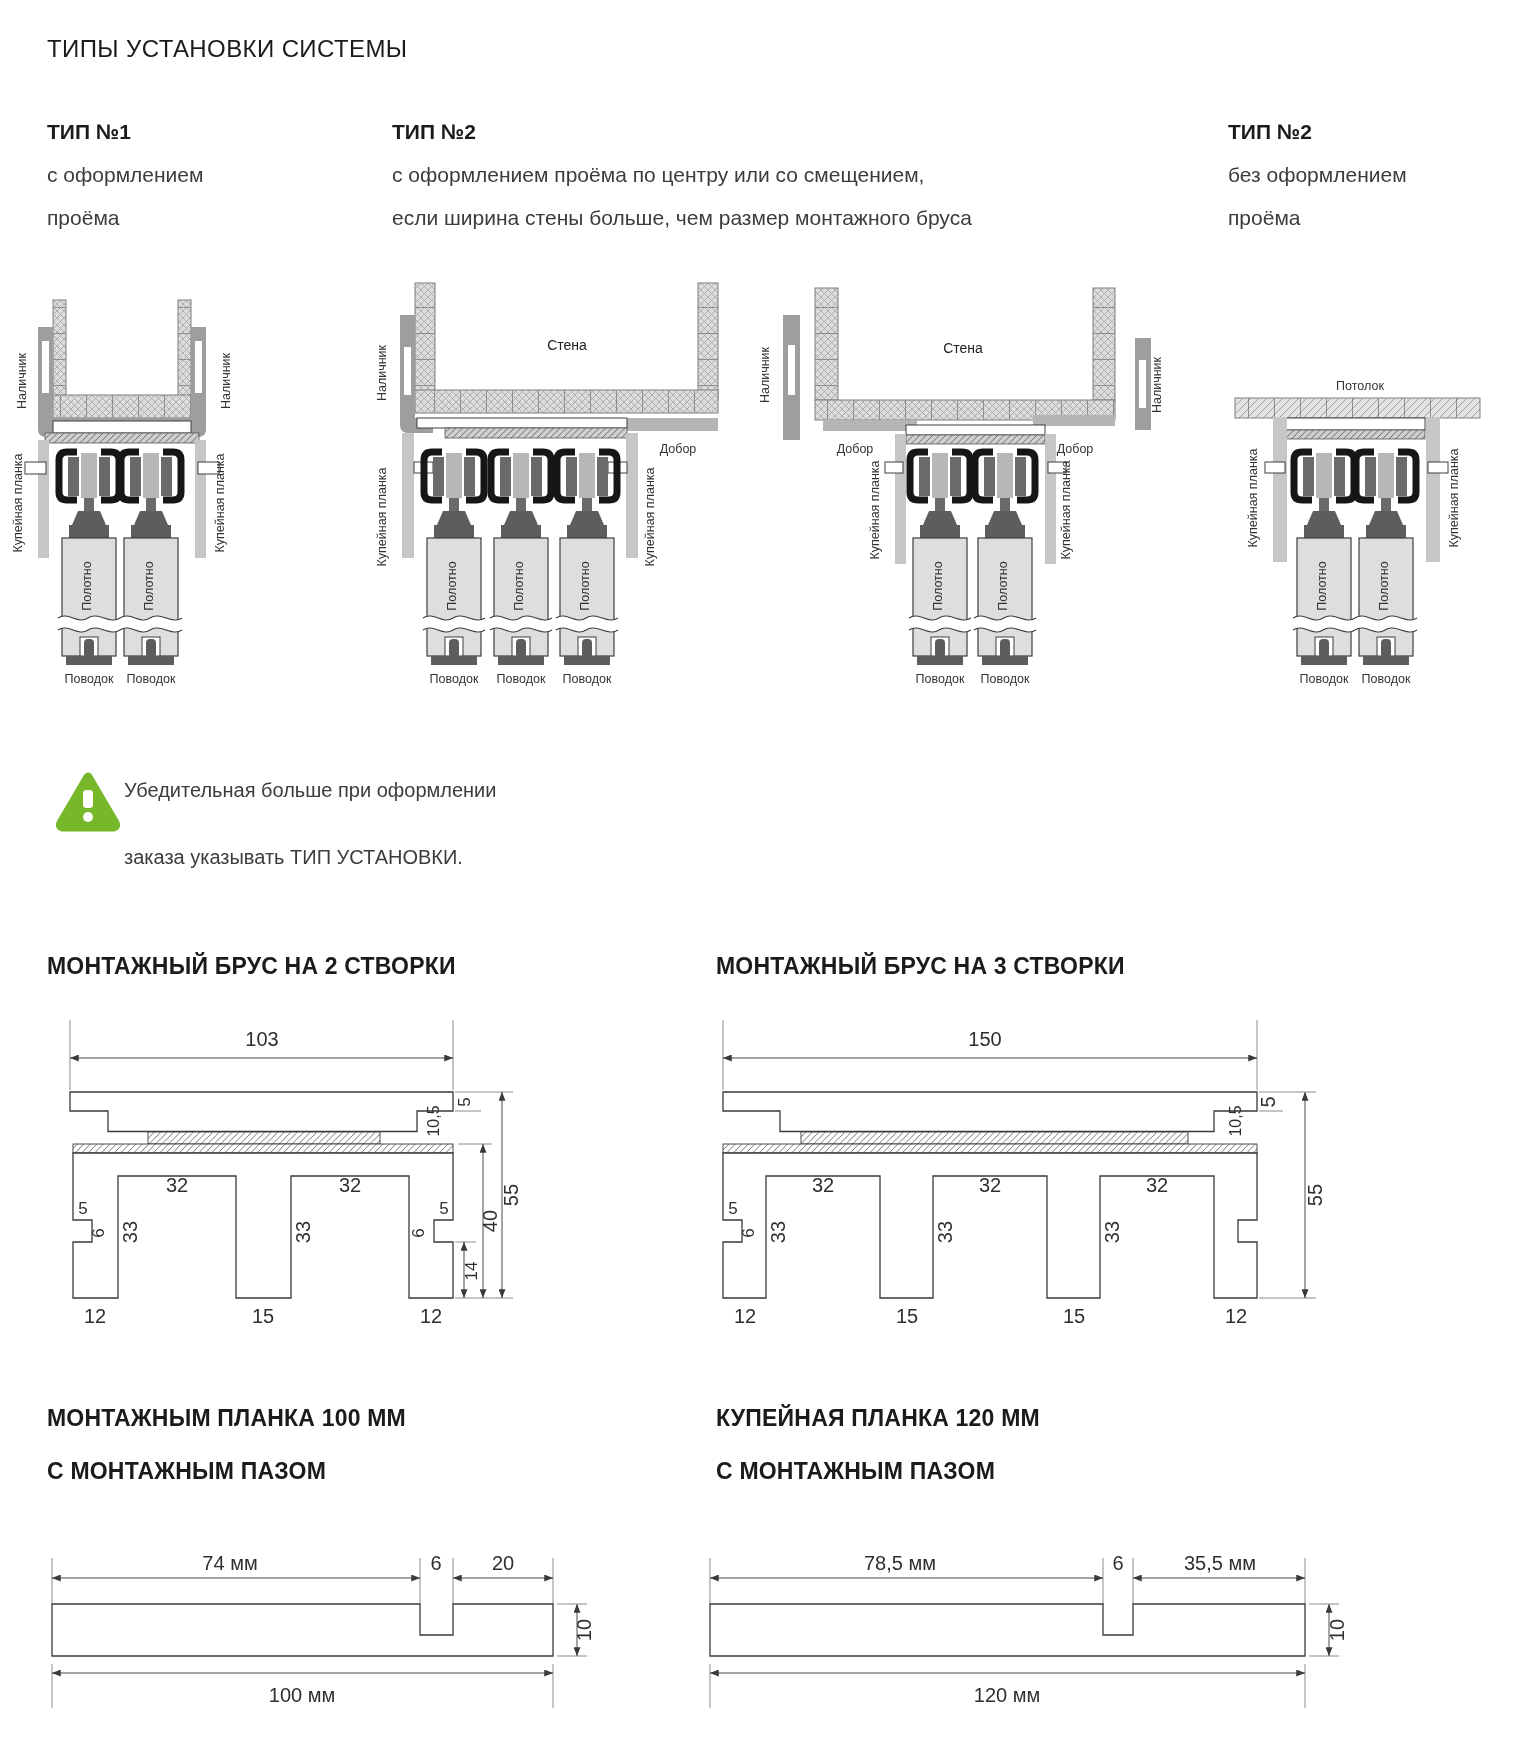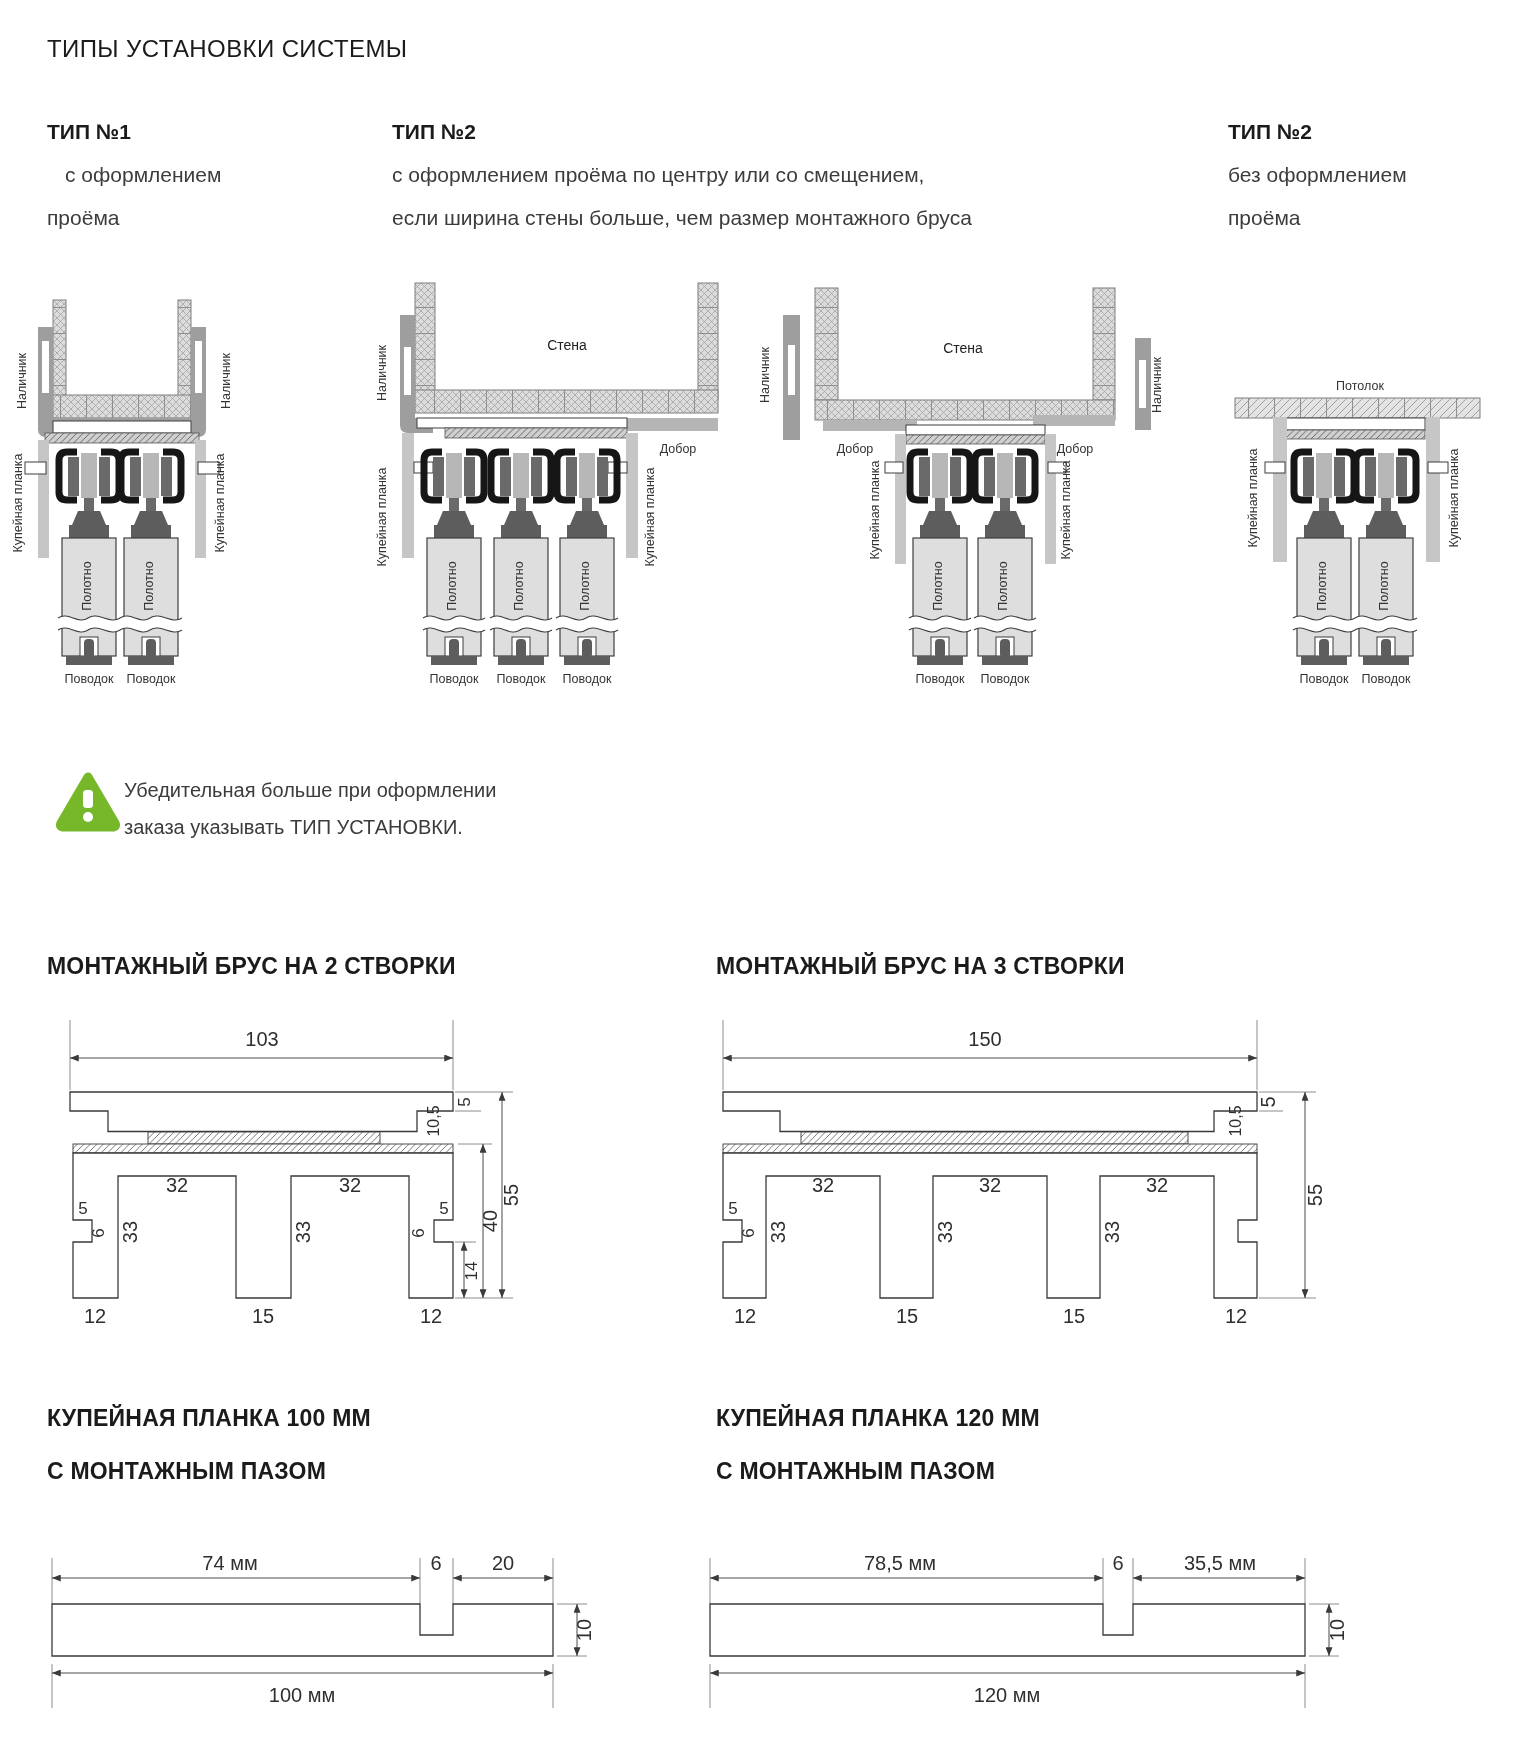--- a/index.html
+++ b/index.html
@@ -76,21 +76,21 @@
         <rect x="30" y="199" width="10" height="19" rx="4" fill="#5d5d5d"></rect>
         <rect x="12" y="216" width="46" height="9" fill="#5d5d5d"></rect>
         <text x="35" y="243" text-anchor="middle" class="dl">Поводок</text>
       </g>
     </defs>
   </svg>
 
   <div class="abs h1" style="left:47px;top:35px">ТИПЫ УСТАНОВКИ СИСТЕМЫ</div>
 
   <div class="abs typetitle" style="left:47px;top:120px">ТИП №1</div>
-  <div class="abs typeline" style="left:65px;top:163px">с оформлением</div>
+  <div class="abs typeline" style="left:47px;top:163px">с оформлением</div>
   <div class="abs typeline" style="left:47px;top:206px">проёма</div>
 
   <div class="abs typetitle" style="left:392px;top:120px">ТИП №2</div>
   <div class="abs typeline" style="left:392px;top:206px">если ширина стены больше, чем размер монтажного бруса</div>
   <div class="abs typeline" style="left:392px;top:163px">с оформлением проёма по центру или со смещением,</div>
 
   <div class="abs typetitle" style="left:1228px;top:120px">ТИП №2</div>
   <div class="abs typeline" style="left:1228px;top:163px">без оформлением</div>
   <div class="abs typeline" style="left:1228px;top:206px">проёма</div>
 
@@ -226,21 +226,21 @@
     <use href="#door" x="119" y="185"></use>
     <use href="#door" x="181" y="185"></use>
   </svg>
 
   <svg class="abs" style="left:52px;top:770px" width="72" height="64" viewBox="0 0 72 64">
     <path d="M36,7 L63,53 Q65,57 60,57 H12 Q7,57 9,53 Z" fill="#76b82a" stroke="#76b82a" stroke-width="9" stroke-linejoin="round"></path>
     <rect x="31" y="20" width="10" height="18" rx="3.5" fill="#fff"></rect>
     <circle cx="36" cy="47" r="5" fill="#fff"></circle>
   </svg>
   <div class="abs warntext" style="left:124px;top:774px">Убедительная больше при оформлении</div>
-  <div class="abs warntext" style="left:124px;top:811px">заказа указывать ТИП УСТАНОВКИ.</div>
+  <div class="abs warntext" style="left:124px;top:841px">заказа указывать ТИП УСТАНОВКИ.</div>
 
   <div class="abs sect" style="left:47px;top:940px">МОНТАЖНЫЙ БРУС НА 2 СТВОРКИ</div>
   <div class="abs sect" style="left:716px;top:940px">МОНТАЖНЫЙ БРУС НА 3 СТВОРКИ</div>
 
   <svg class="abs" style="left:40px;top:980px" width="500" height="350" viewBox="0 0 500 350">
     <g>
       <line class="tick" x1="30" y1="40" x2="30" y2="110"></line>
       <line class="tick" x1="413" y1="40" x2="413" y2="110"></line>
       <line class="dim" x1="30" y1="78" x2="413" y2="78" marker-start="url(#arr)" marker-end="url(#arr)"></line>
       <text x="222" y="66" text-anchor="middle" class="dt">103</text>
@@ -313,21 +313,21 @@
       <line class="tick" x1="574" y1="131" x2="598" y2="131"></line>
       <line class="tick" x1="574" y1="318" x2="631" y2="318"></line>
       <text transform="translate(590 122) rotate(-90)" text-anchor="middle" class="dt">5</text>
       <text transform="translate(556 141) rotate(-90)" text-anchor="middle" class="dt3">10,5</text>
       <line class="dim" x1="620" y1="112" x2="620" y2="318" marker-start="url(#arr)" marker-end="url(#arr)"></line>
       <text transform="translate(637 215) rotate(-90)" text-anchor="middle" class="dt">55</text>
     </g>
   </svg>
 
   <div class="abs sect" style="left:47px;top:1392px;line-height:53px">
-    <div>КУПЕЙНАЯ ПЛАНКА 100 ММ</div>
+    <div>МОНТАЖНЫМ ПЛАНКА 100 ММ</div>
     <div>С МОНТАЖНЫМ ПАЗОМ</div>
   </div>
   <div class="abs sect" style="left:716px;top:1392px;line-height:53px">
     <div>КУПЕЙНАЯ ПЛАНКА 120 ММ</div>
     <div>С МОНТАЖНЫМ ПАЗОМ</div>
   </div>
 
   <svg class="abs" style="left:30px;top:1530px" width="565" height="205" viewBox="0 0 565 205">
     <g>
       <line class="tick" x1="22" y1="28" x2="22" y2="74"></line>

